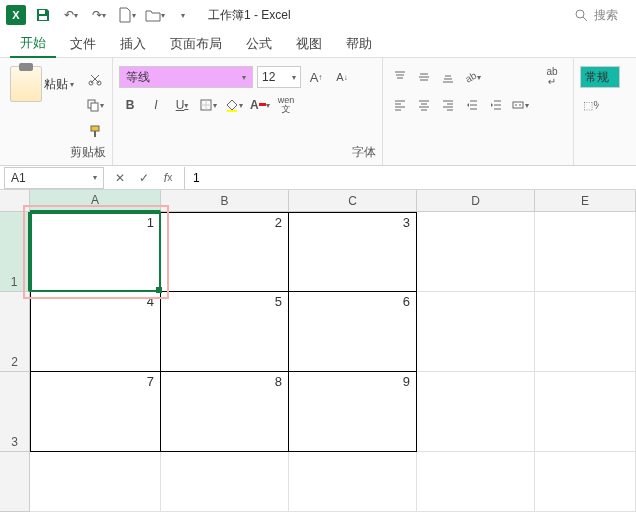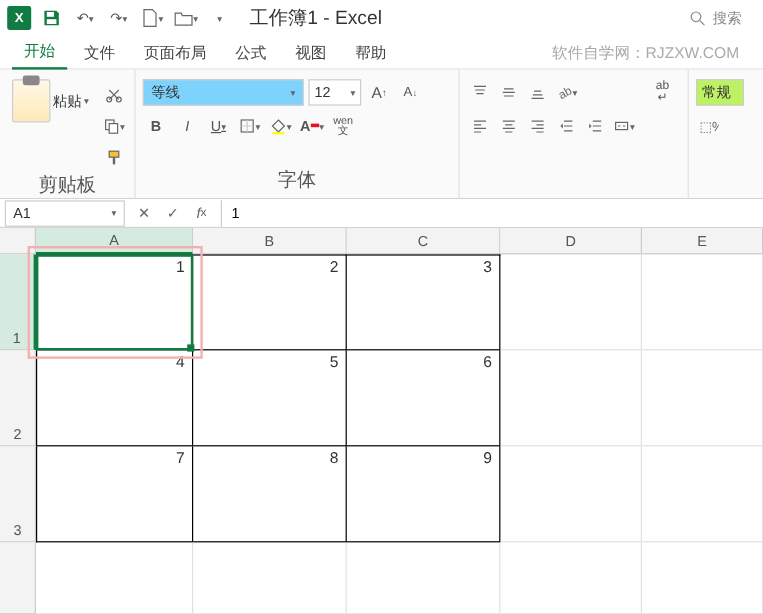--- a/index.html
+++ b/index.html
@@ -1,40 +1,40 @@
 <!DOCTYPE html>
 <html><head>
 <meta charset="utf-8">
 <style>
 * { box-sizing: border-box; margin: 0; padding: 0; font-family: "Segoe UI", "Microsoft YaHei", sans-serif; }
 body { background: #fff; width: 636px; height: 512px; overflow: hidden; font-size: 12px; color: #333; }
 
 .titlebar { height: 30px; background: #fff; display: flex; align-items: center; padding: 0 6px; gap: 6px; }
 .titlebar .logo { width: 20px; height: 20px; background: #107c41; display: flex; align-items: center; justify-content: center; color: #fff; font-weight: bold; font-size: 11px; border-radius: 2px; }
 .titlebar .qat-btn { width: 22px; height: 22px; display: flex; align-items: center; justify-content: center; color: #555; cursor: pointer; }
-.titlebar .doc-title { margin-left: 8px; font-size: 16px; color: #333; text-align: center; }
+.titlebar .doc-title { margin-left: 8px; font-size: 12px; color: #333; text-align: center; }
 .titlebar .spacer { flex: 1; }
 .titlebar .search { display: flex; align-items: center; gap: 6px; padding: 3px 12px; color: #888; font-size: 12px; }
 
 .tabs { height: 28px; background: #fff; display: flex; align-items: center; padding: 0 10px; gap: 4px; border-bottom: 1px solid #e0e0e0; }
 .tab { padding: 4px 10px; font-size: 13px; color: #444; cursor: pointer; }
 .tab.active { border-bottom: 2px solid #107c41; color: #107c41; font-weight: 500; }
 .watermark { margin-left: auto; font-size: 13px; color: #aaa; padding-right: 10px; }
 
 .ribbon { height: 108px; background: #fafafa; display: flex; border-bottom: 1px solid #d4d4d4; }
 .ribbon-group { display: flex; flex-direction: column; border-right: 1px solid #e0e0e0; padding: 4px 6px 2px; position: relative; }
 .ribbon-group-content { flex: 1; display: flex; align-items: flex-start; gap: 6px; }
-.ribbon-group-label { text-align: center; font-size: 16px; color: #555; padding: 2px 0; }
+.ribbon-group-label { text-align: right; font-size: 12px; color: #555; padding: 2px 0; }
 
 .paste-col { display: flex; flex-direction: row; align-items: center; gap: 2px; padding: 4px; }
 .paste-icon { width: 32px; height: 36px; border: 1px solid #ccc; border-radius: 2px; background: linear-gradient(#fff8e8, #ffe9b8); position: relative; }
 .paste-icon::before { content: ""; position: absolute; top: -4px; left: 8px; width: 14px; height: 8px; background: #888; border-radius: 2px; }
 .small-col { display: flex; flex-direction: column; gap: 4px; padding-top: 6px; }
 .small-btn { width: 22px; height: 22px; display: flex; align-items: center; justify-content: center; cursor: pointer; color: #555; }
-.font-sel { width: 134px; height: 22px; border: 1px solid #ccc; background: #7dd3fc; display: flex; align-items: center; justify-content: space-between; padding: 0 6px; font-size: 12px; gap: 37px; }
+.font-sel { width: 134px; height: 22px; border: 1px solid #ccc; background: #f0abfc; display: flex; align-items: center; justify-content: space-between; padding: 0 6px; font-size: 12px; gap: 37px; }
 .size-sel { width: 44px; height: 22px; border: 1px solid #ccc; background: #fff; display: flex; align-items: center; justify-content: space-between; padding: 0 4px; font-size: 12px; }
 .icon-btn { width: 22px; height: 22px; display: flex; align-items: center; justify-content: center; cursor: pointer; color: #555; border: 1px solid transparent; }
 .font-col { display: flex; flex-direction: column; gap: 6px; padding-top: 4px; }
 .font-row { display: flex; align-items: center; gap: 4px; }
 .wrap-col { display: flex; flex-direction: column; gap: 6px; padding: 4px; align-items: center; }
 
 .namebox-row { height: 24px; display: flex; align-items: center; border-bottom: 1px solid #d4d4d4; background: #fff; }
 .namebox { width: 100px; height: 22px; border: 1px solid #ccc; margin: 0 4px; display: flex; align-items: center; justify-content: space-between; padding: 0 6px; font-size: 12px; background: #fff; }
 .fx-btn { width: 24px; height: 22px; display: flex; align-items: center; justify-content: center; color: #666; cursor: pointer; }
 .formula-input { flex: 1; height: 22px; border: none; padding: 0 8px; font-size: 12px; outline: none; border-left: 1px solid #ccc; margin-left: 4px; }
@@ -99,25 +99,25 @@
         <circle cx="6" cy="6" r="4" fill="none" stroke="#888"></circle>
         <line x1="9" y1="9" x2="13" y2="13" stroke="#888"></line>
       </svg>
     <span>搜索</span>
   </div>
 </div>
 
 <div class="tabs">
   <div class="tab active">开始</div>
   <div class="tab">文件</div>
+  <div class="tab">插入</div>
   <div class="tab">页面布局</div>
   <div class="tab">公式</div>
   <div class="tab">视图</div>
   <div class="tab">帮助</div>
-  <div class="watermark">软件自学网：RJZXW.COM</div>
 </div>
 
 <div class="ribbon">
 
   <div class="ribbon-group">
     <div class="ribbon-group-content">
       <div class="paste-col">
         <div class="paste-icon"></div>
         <div style="font-size:12px;display:flex;align-items:center;gap:2px">
             <span>粘贴</span>
@@ -285,21 +285,21 @@
       <div class="wrap-col">
         <div class="icon-btn" style="font-size:10px;line-height:1;text-align:center;white-space:pre">ab
 ↵</div>
       </div>
     </div>
   </div>
 
   <div class="ribbon-group" style="border-right:none">
     <div class="ribbon-group-content">
       <div style="display:flex;flex-direction:column;gap:6px;padding-top:4px">
-        <div style="width:40px;height:22px;border:1px solid #ccc;background:#bef264;display:flex;align-items:center;padding:0 4px;font-size:12px;overflow:hidden">常规</div>
+        <div style="width:40px;height:22px;border:1px solid #ccc;background:#14b8a6;display:flex;align-items:center;padding:0 4px;font-size:12px;overflow:hidden">常规</div>
         <div class="icon-btn">
             <svg width="16" height="14" viewBox="0 0 16 14">
               <text x="0" y="11" font-size="11" fill="#666">⬚%</text>
             </svg>
           </div>
       </div>
     </div>
     <div class="ribbon-group-label"></div>
   </div>
 </div>

